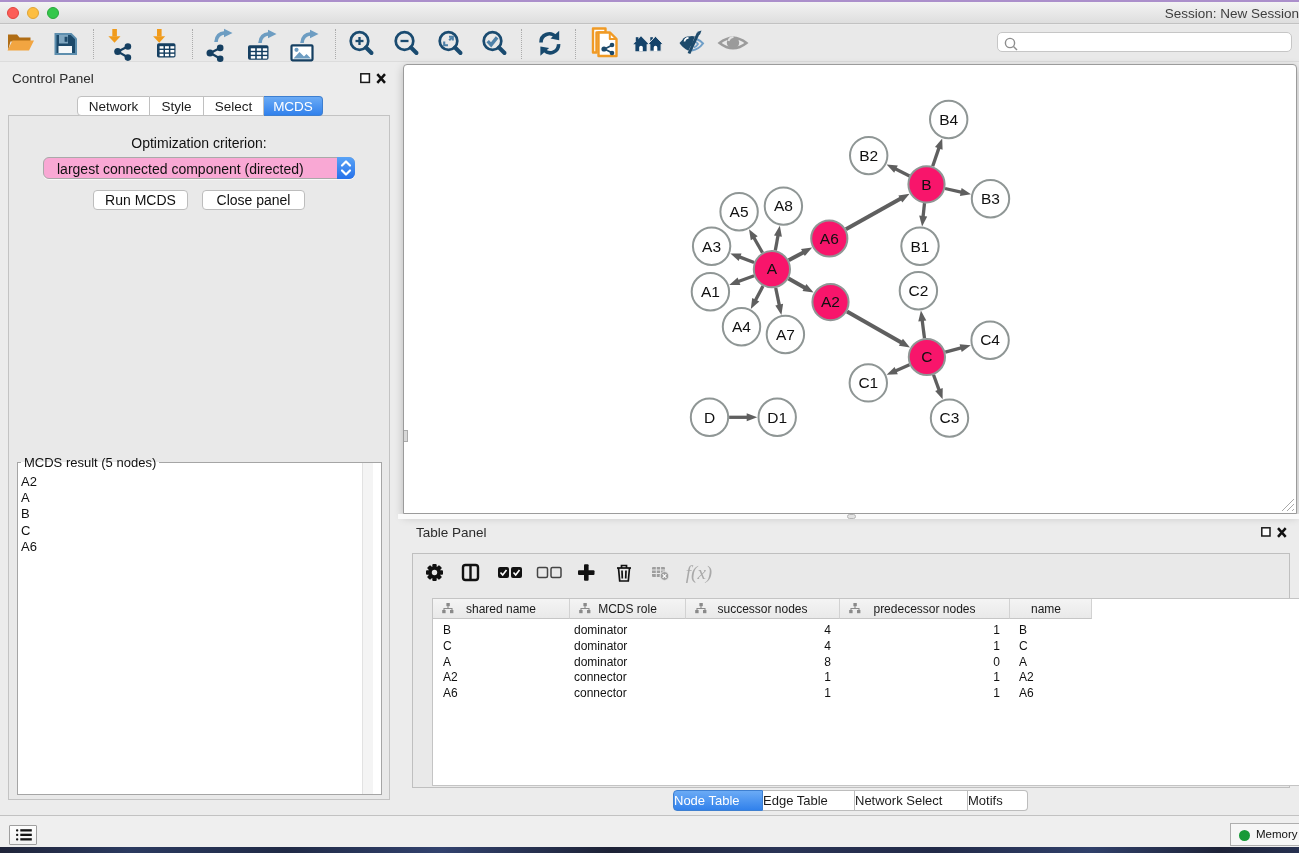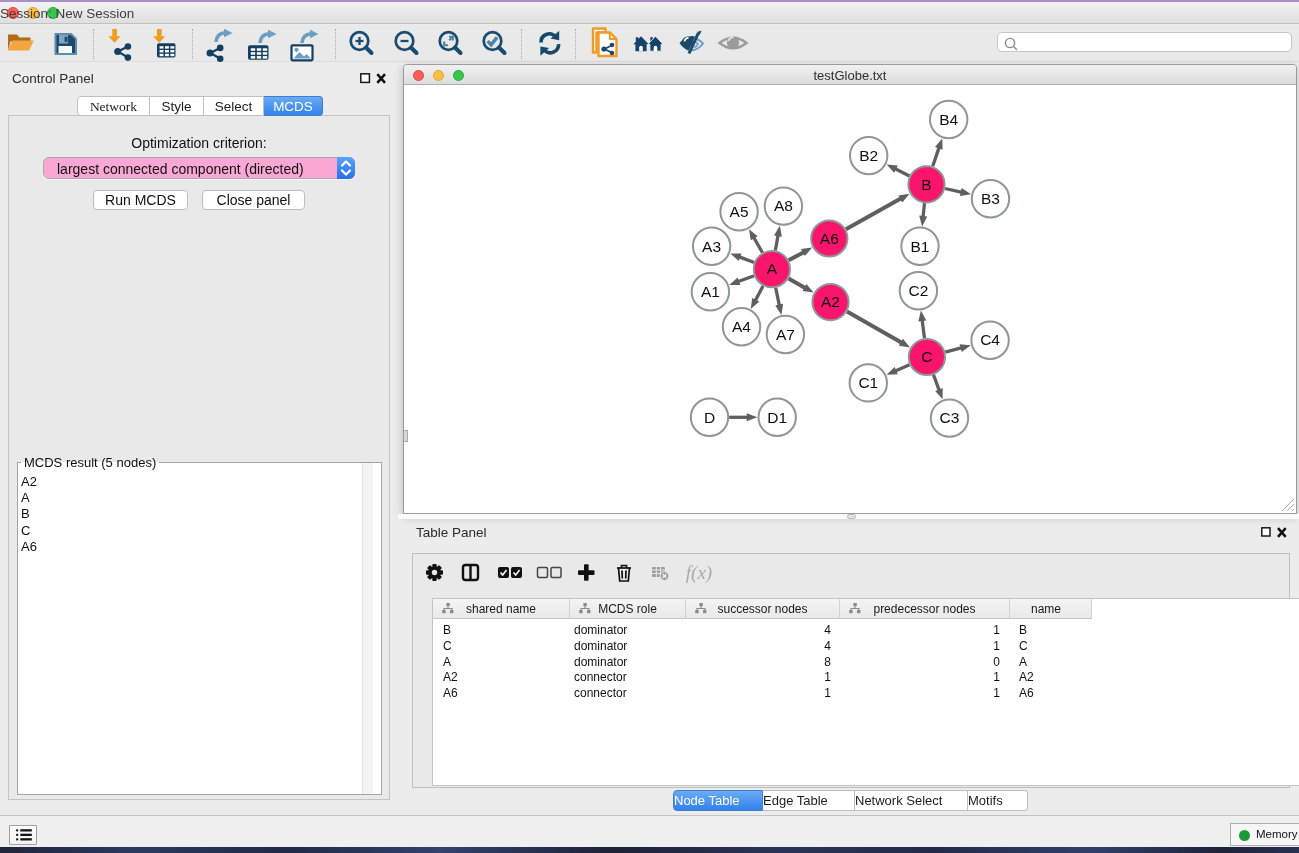--- a/index.html
+++ b/index.html
@@ -2,36 +2,36 @@
 <html><head>
 <meta charset="utf-8">
 <style>
 * { margin:0; padding:0; box-sizing:border-box; }
 html,body { width:1299px; height:853px; overflow:hidden; }
 body { font-family:"Liberation Sans", sans-serif; background:#ececec; position:relative; }
 .abs { position:absolute; }
 #topstrip { left:0; top:0; width:1299px; height:2px; background:#ab8fcb; }
 #titlebar { left:0; top:2px; width:1299px; height:22px;
   background:linear-gradient(#f3f3f3,#dedede); border-bottom:1px solid #c2c2c2; }
-#titlebar .title { position:absolute; left:0; right:0; top:3.5px; text-align:left;
+#titlebar .title { position:absolute; left:0; right:0; top:3.5px; text-align:right;
   font-size:13.5px; color:#3e3e3e; }
 .tl { position:absolute; border-radius:50%; width:12px; height:12px; top:4.5px; }
 #toolbar { left:0; top:25px; width:1299px; height:37px; background:#e9e9e9;
   border-bottom:1px solid #dcdcdc; }
 .tsep { position:absolute; top:4px; height:30px; width:0;
   border-left:1px dotted #ababab; }
 .ticon { position:absolute; }
 #searchbox { position:absolute; left:997px; top:7px; width:295px; height:20px;
   background:#fff; border:1px solid #c6c6c6; border-radius:5px; }
 
 #cp-title { left:12px; top:71px; font-size:13.5px; color:#2b2b2b; }
 .tab { position:absolute; top:96px; height:20px; background:#fff;
   border:1px solid #c0c0c0; border-left:none; font-size:13.5px; color:#1c1c1c;
   text-align:center; line-height:19px; }
-.tab.first { border-left:1px solid #c0c0c0; border-radius:4px 0 0 4px;font-family:Liberation Serif, serif; }
+.tab.first { border-left:1px solid #c0c0c0; border-radius:4px 0 0 4px; }
 .tab.sel { background:linear-gradient(#6babf5,#3181ec); color:#fff;
   border-color:#3e7fd0; border-radius:0 4px 4px 0; }
 #cp-box { left:8px; top:115px; width:382px; height:685px;
   border:1px solid #c3c3c3; background:#e9e9e9; }
 #opt-label { left:8px; top:135px; width:382px; text-align:center; font-size:14px; color:#111; }
 #combo { left:43px; top:157px; width:312px; height:22px; background:#f9a8d4;
   border:1px solid #a9a9a9; border-radius:6px; box-shadow:0 1px 0 rgba(255,255,255,.7); }
 #combo .txt { position:absolute; left:13px; top:2.5px; font-size:14px; color:#111; }
 #combo .spin { position:absolute; right:-1px; top:-1px; width:18px; height:22px;
   background:linear-gradient(#59a3f6,#2671ea); border-radius:0 6px 6px 0; }
@@ -266,26 +266,20 @@
   </svg>
     </span>
 </div>
 <div class="btn" style="left:93px;width:95px">Run MCDS</div>
 <div class="btn" style="left:202px;width:103px">Close panel</div>
 <div id="mcds-group" class="abs"></div>
 <div id="mcds-legend" class="abs">MCDS result (5 nodes)</div>
 <div id="mcds-list" class="abs">A2<br>A<br>B<br>C<br>A6</div>
 <div id="mcds-scroll" class="abs"></div>
 <div id="netwin" class="abs">
-  <div id="net-titlebar">
-    <div class="tl2" style="left:9px;background:#fc5d57;border:0.5px solid #e1443e;"></div>
-    <div class="tl2" style="left:29px;background:#fdbe41;border:0.5px solid #e0a436;"></div>
-    <div class="tl2" style="left:49px;background:#34c74b;border:0.5px solid #2aa73c;"></div>
-    <div class="title">testGlobe.txt</div>
-  </div>
   <div id="net-canvas">
 <svg width="892" height="428" viewBox="0 0 892 428" style="position:absolute;left:0;top:0">
 <line x1="350.1" y1="190.8" x2="333.6" y2="196.8" stroke="#5f5f5f" stroke-width="3.3"></line>
 <polygon points="325.2,199.9 333.6,192.5 336.4,200.0" fill="#5f5f5f"></polygon>
 <line x1="350.1" y1="177.5" x2="334.7" y2="171.6" stroke="#5f5f5f" stroke-width="3.3"></line>
 <polygon points="326.3,168.4 337.5,168.4 334.7,175.9" fill="#5f5f5f"></polygon>
 <line x1="358.5" y1="167.7" x2="349.5" y2="152.0" stroke="#5f5f5f" stroke-width="3.3"></line>
 <polygon points="345.0,144.2 353.7,151.3 346.8,155.3" fill="#5f5f5f"></polygon>
 <line x1="371.3" y1="165.5" x2="374.2" y2="149.6" stroke="#5f5f5f" stroke-width="3.3"></line>
 <polygon points="375.8,140.8 377.9,151.8 370.0,150.4" fill="#5f5f5f"></polygon>

